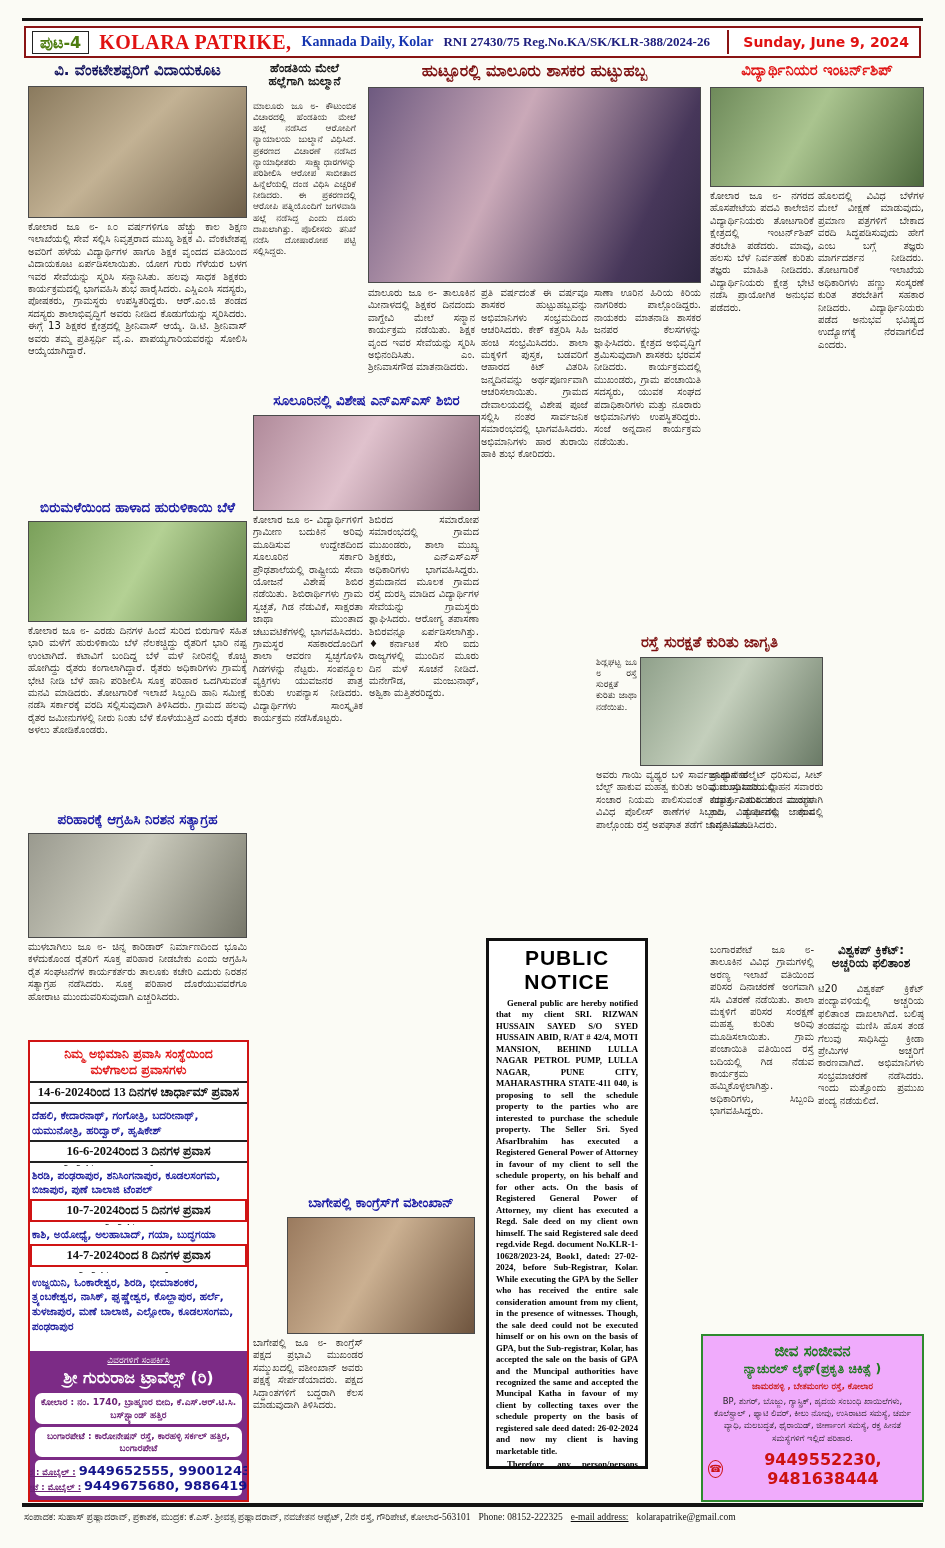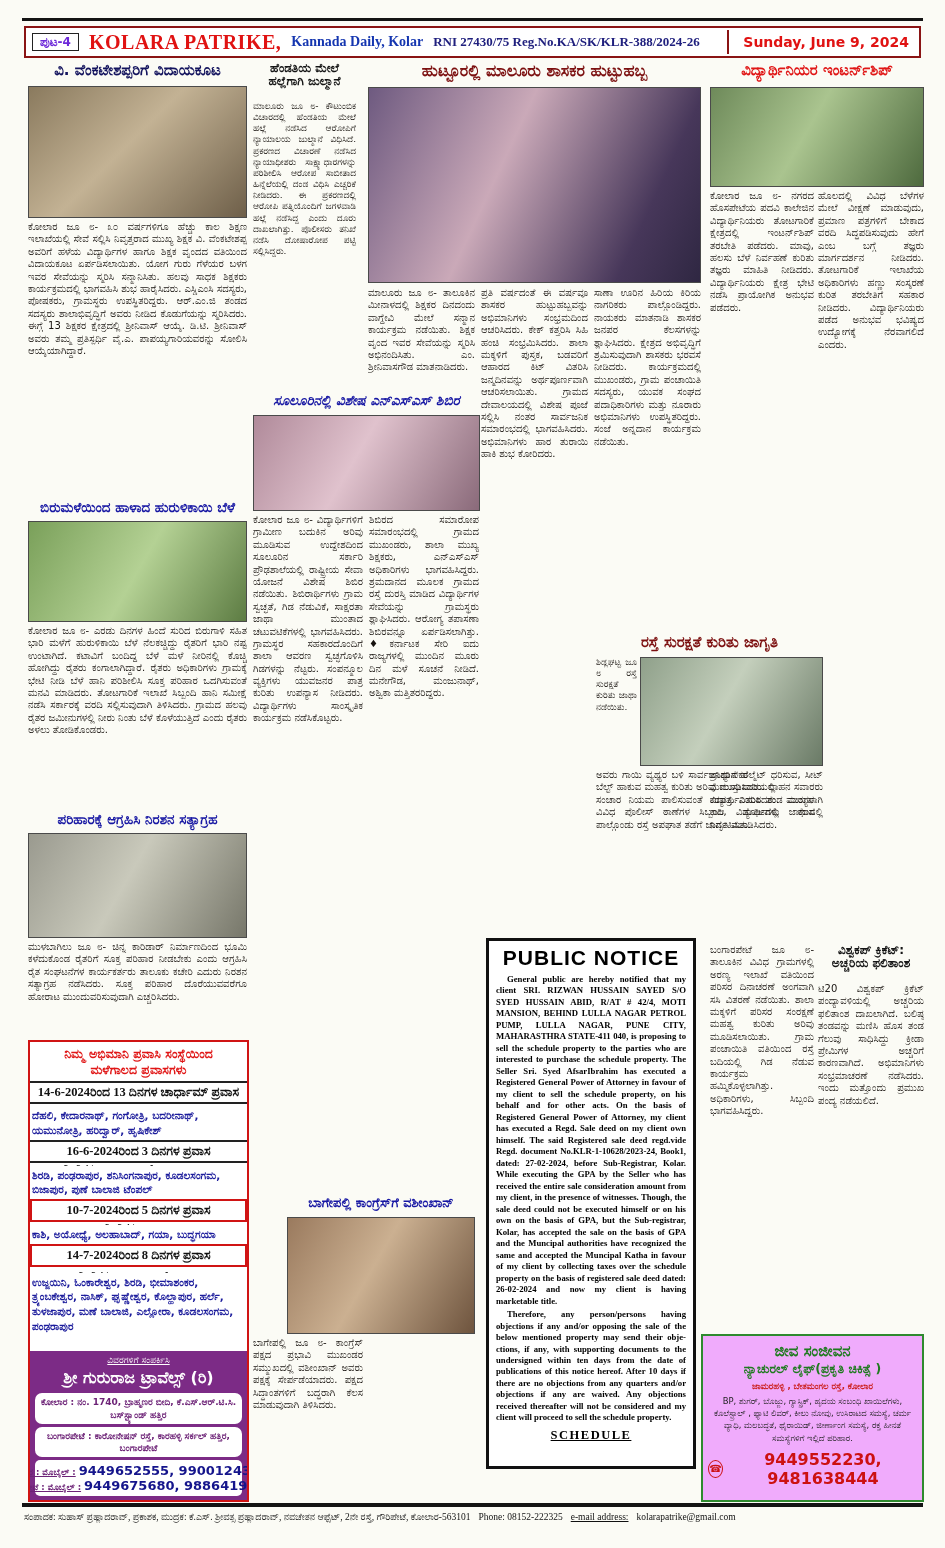--- a/index.html
+++ b/index.html
@@ -2,21 +2,21 @@
 <html><head>
 <meta charset="utf-8">
 <style>
   html,body{margin:0;padding:0;background:#e9e9e4;}
   .sheet{position:relative;width:945px;height:1548px;margin:0 auto;background:#fbfbf5;
          font-family:"DejaVu Sans",sans-serif;overflow:hidden;}
   .abs{position:absolute;box-sizing:border-box;}
   .rule{background:#141414;}
   
   .hdr{border:2px solid #8a1414;display:flex;align-items:center;gap:10px;padding:0 6px;background:#fff;}
-  .pagebox{border:1.5px solid #222;font-weight:bold;font-size:12px;padding:1px 7px;color:#6d28d9;}
+  .pagebox{border:1.5px solid #222;font-weight:bold;font-size:16px;padding:1px 7px;color:#4d7c0f;}
   .brand{color:#e01212;font-family:"Liberation Serif",serif;font-weight:bold;font-size:20px;letter-spacing:.5px;}
   .hsub{color:#1536b0;font-family:"Liberation Serif",serif;font-weight:bold;font-size:14px;}
   .hreg{color:#20207e;font-family:"Liberation Serif",serif;font-weight:bold;font-size:13px;}
   .hdate{margin-left:auto;color:#e01212;font-weight:bold;font-size:14px;border-left:2px solid #8a1414;
          padding:4px 4px 4px 14px;}
   
   .hl{font-weight:bold;text-align:center;line-height:1.08;overflow:hidden;}
   .c-navy{color:#14145e}.c-maroon{color:#7c1010}.c-blue{color:#1717a3}.c-red{color:#e01616}.c-black{color:#151515}
   
   .photo{border:1px solid #4a4a4a;}
@@ -133,21 +133,21 @@
 
   <div class="abs hl c-black" style="left:253px;top:62px;width:103px;height:36px;font-size:12px;">ಹೆಂಡತಿಯ ಮೇಲೆ ಹಲ್ಲೆಗಾಗಿ ಜುಲ್ಮಾನೆ</div>
   <div class="abs bt bt-sm" style="left:253px;top:101px;width:103px;height:290px;">ಮಾಲೂರು ಜೂ ೮- ಕೌಟುಂಬಿಕ ವಿಚಾರದಲ್ಲಿ ಹೆಂಡತಿಯ ಮೇಲೆ ಹಲ್ಲೆ ನಡೆಸಿದ ಆರೋಪಿಗೆ ನ್ಯಾಯಾಲಯ ಜುಲ್ಮಾನೆ ವಿಧಿಸಿದೆ. ಪ್ರಕರಣದ ವಿಚಾರಣೆ ನಡೆಸಿದ ನ್ಯಾಯಾಧೀಶರು ಸಾಕ್ಷ್ಯಾಧಾರಗಳನ್ನು ಪರಿಶೀಲಿಸಿ ಆರೋಪ ಸಾಬೀತಾದ ಹಿನ್ನೆಲೆಯಲ್ಲಿ ದಂಡ ವಿಧಿಸಿ ಎಚ್ಚರಿಕೆ ನೀಡಿದರು. ಈ ಪ್ರಕರಣದಲ್ಲಿ ಆರೋಪಿ ಪತ್ನಿಯೊಂದಿಗೆ ಜಗಳವಾಡಿ ಹಲ್ಲೆ ನಡೆಸಿದ್ದ ಎಂದು ದೂರು ದಾಖಲಾಗಿತ್ತು. ಪೊಲೀಸರು ತನಿಖೆ ನಡೆಸಿ ದೋಷಾರೋಪ ಪಟ್ಟಿ ಸಲ್ಲಿಸಿದ್ದರು.</div>
 
   <div class="abs hl c-maroon" style="left:368px;top:62px;width:333px;height:23px;font-size:16px;">ಹುಟ್ಟೂರಲ್ಲಿ ಮಾಲೂರು ಶಾಸಕರ ಹುಟ್ಟುಹಬ್ಬ</div>
   <div class="abs photo p-birthday" style="left:368px;top:87px;width:333px;height:196px;"></div>
   <div class="abs bt" style="left:368px;top:287px;width:107px;height:103px;">ಮಾಲೂರು ಜೂ ೮- ತಾಲೂಕಿನ ಮೀನಾಳದಲ್ಲಿ ಶಿಕ್ಷಕರ ದಿನದಂದು ವಾಗ್ದೇವಿ ಮೇಲೆ ಸನ್ಮಾನ ಕಾರ್ಯಕ್ರಮ ನಡೆಯಿತು. ಶಿಕ್ಷಕ ವೃಂದ ಇವರ ಸೇವೆಯನ್ನು ಸ್ಮರಿಸಿ ಅಭಿನಂದಿಸಿತು. ಎಂ. ಶ್ರೀನಿವಾಸಗೌಡ ಮಾತನಾಡಿದರು.</div>
   <div class="abs bt" style="left:481px;top:287px;width:107px;height:344px;">ಪ್ರತಿ ವರ್ಷದಂತೆ ಈ ವರ್ಷವೂ ಶಾಸಕರ ಹುಟ್ಟುಹಬ್ಬವನ್ನು ಅಭಿಮಾನಿಗಳು ಸಂಭ್ರಮದಿಂದ ಆಚರಿಸಿದರು. ಕೇಕ್ ಕತ್ತರಿಸಿ ಸಿಹಿ ಹಂಚಿ ಸಂಭ್ರಮಿಸಿದರು. ಶಾಲಾ ಮಕ್ಕಳಿಗೆ ಪುಸ್ತಕ, ಬಡವರಿಗೆ ಆಹಾರದ ಕಿಟ್ ವಿತರಿಸಿ ಜನ್ಮದಿನವನ್ನು ಅರ್ಥಪೂರ್ಣವಾಗಿ ಆಚರಿಸಲಾಯಿತು. ಗ್ರಾಮದ ದೇವಾಲಯದಲ್ಲಿ ವಿಶೇಷ ಪೂಜೆ ಸಲ್ಲಿಸಿ ನಂತರ ಸಾರ್ವಜನಿಕ ಸಮಾರಂಭದಲ್ಲಿ ಭಾಗವಹಿಸಿದರು. ಅಭಿಮಾನಿಗಳು ಹಾರ ತುರಾಯಿ ಹಾಕಿ ಶುಭ ಕೋರಿದರು.</div>
   <div class="abs bt" style="left:594px;top:287px;width:107px;height:344px;">ಸಾಣಾ ಊರಿನ ಹಿರಿಯ ಕಿರಿಯ ನಾಗರಿಕರು ಪಾಲ್ಗೊಂಡಿದ್ದರು. ನಾಯಕರು ಮಾತನಾಡಿ ಶಾಸಕರ ಜನಪರ ಕೆಲಸಗಳನ್ನು ಶ್ಲಾಘಿಸಿದರು. ಕ್ಷೇತ್ರದ ಅಭಿವೃದ್ಧಿಗೆ ಶ್ರಮಿಸುವುದಾಗಿ ಶಾಸಕರು ಭರವಸೆ ನೀಡಿದರು. ಕಾರ್ಯಕ್ರಮದಲ್ಲಿ ಮುಖಂಡರು, ಗ್ರಾಮ ಪಂಚಾಯಿತಿ ಸದಸ್ಯರು, ಯುವಕ ಸಂಘದ ಪದಾಧಿಕಾರಿಗಳು ಮತ್ತು ನೂರಾರು ಅಭಿಮಾನಿಗಳು ಉಪಸ್ಥಿತರಿದ್ದರು. ಸಂಜೆ ಅನ್ನದಾನ ಕಾರ್ಯಕ್ರಮ ನಡೆಯಿತು.</div>
 
-  <div class="abs hl c-blue" style="left:253px;top:393px;width:227px;height:20px;font-size:13.5px;font-style:italic;">ಸೂಲೂರಿನಲ್ಲಿ ವಿಶೇಷ ಎನ್ಎಸ್ಎಸ್ ಶಿಬಿರ</div>
+  <div class="abs hl c-blue" style="left:253px;top:393px;width:227px;height:20px;font-size:13.5px;">ಸೂಲೂರಿನಲ್ಲಿ ವಿಶೇಷ ಎನ್ಎಸ್ಎಸ್ ಶಿಬಿರ</div>
   <div class="abs photo p-nss" style="left:253px;top:415px;width:227px;height:96px;"></div>
   <div class="abs bt" style="left:253px;top:514px;width:110px;height:672px;">ಕೋಲಾರ ಜೂ ೮- ವಿದ್ಯಾರ್ಥಿಗಳಿಗೆ ಗ್ರಾಮೀಣ ಬದುಕಿನ ಅರಿವು ಮೂಡಿಸುವ ಉದ್ದೇಶದಿಂದ ಸೂಲೂರಿನ ಸರ್ಕಾರಿ ಪ್ರೌಢಶಾಲೆಯಲ್ಲಿ ರಾಷ್ಟ್ರೀಯ ಸೇವಾ ಯೋಜನೆ ವಿಶೇಷ ಶಿಬಿರ ನಡೆಯಿತು. ಶಿಬಿರಾರ್ಥಿಗಳು ಗ್ರಾಮ ಸ್ವಚ್ಛತೆ, ಗಿಡ ನೆಡುವಿಕೆ, ಸಾಕ್ಷರತಾ ಜಾಥಾ ಮುಂತಾದ ಚಟುವಟಿಕೆಗಳಲ್ಲಿ ಭಾಗವಹಿಸಿದರು. ಗ್ರಾಮಸ್ಥರ ಸಹಕಾರದೊಂದಿಗೆ ಶಾಲಾ ಆವರಣ ಸ್ವಚ್ಛಗೊಳಿಸಿ ಗಿಡಗಳನ್ನು ನೆಟ್ಟರು. ಸಂಪನ್ಮೂಲ ವ್ಯಕ್ತಿಗಳು ಯುವಜನರ ಪಾತ್ರ ಕುರಿತು ಉಪನ್ಯಾಸ ನೀಡಿದರು. ವಿದ್ಯಾರ್ಥಿಗಳು ಸಾಂಸ್ಕೃತಿಕ ಕಾರ್ಯಕ್ರಮ ನಡೆಸಿಕೊಟ್ಟರು.</div>
   <div class="abs bt" style="left:369px;top:514px;width:110px;height:672px;">ಶಿಬಿರದ ಸಮಾರೋಪ ಸಮಾರಂಭದಲ್ಲಿ ಗ್ರಾಮದ ಮುಖಂಡರು, ಶಾಲಾ ಮುಖ್ಯ ಶಿಕ್ಷಕರು, ಎನ್ಎಸ್ಎಸ್ ಅಧಿಕಾರಿಗಳು ಭಾಗವಹಿಸಿದ್ದರು. ಶ್ರಮದಾನದ ಮೂಲಕ ಗ್ರಾಮದ ರಸ್ತೆ ದುರಸ್ತಿ ಮಾಡಿದ ವಿದ್ಯಾರ್ಥಿಗಳ ಸೇವೆಯನ್ನು ಗ್ರಾಮಸ್ಥರು ಶ್ಲಾಘಿಸಿದರು. ಆರೋಗ್ಯ ತಪಾಸಣಾ ಶಿಬಿರವನ್ನೂ ಏರ್ಪಡಿಸಲಾಗಿತ್ತು. ♦ಕರ್ನಾಟಕ ಸೇರಿ ಐದು ರಾಜ್ಯಗಳಲ್ಲಿ ಮುಂದಿನ ಮೂರು ದಿನ ಮಳೆ ಸೂಚನೆ ನೀಡಿದೆ. ಮನೇಗೌಡ, ಮಂಜುನಾಥ್, ಅಶ್ವಿಕಾ ಮತ್ತಿತರರಿದ್ದರು.</div>
 
   <div class="abs hl c-maroon" style="left:596px;top:634px;width:227px;height:21px;font-size:15px;">ರಸ್ತೆ ಸುರಕ್ಷತೆ ಕುರಿತು ಜಾಗೃತಿ</div>
   <div class="abs bt bt-sm" style="left:596px;top:657px;width:41px;height:109px;">ಶಿಡ್ಲಘಟ್ಟ ಜೂ ೮ ರಸ್ತೆ ಸುರಕ್ಷತೆ ಕುರಿತು ಜಾಥಾ ನಡೆಯಿತು.</div>
   <div class="abs photo p-road" style="left:640px;top:657px;width:183px;height:109px;"></div>
   <div class="abs bt" style="left:596px;top:769px;width:227px;height:166px;">ಅವರು ಗಾಯಿ ವ್ಯಥ್ಯರ ಬಳಿ ಸಾರ್ವಜನಿಕರಿಗೆ ಹೆಲ್ಮೆಟ್ ಧರಿಸುವ, ಸೀಟ್ ಬೆಲ್ಟ್ ಹಾಕುವ ಮಹತ್ವ ಕುರಿತು ಅರಿವು ಮೂಡಿಸಿದರು. ವಾಹನ ಸವಾರರು ಸಂಚಾರ ನಿಯಮ ಪಾಲಿಸುವಂತೆ ಕರಪತ್ರ ವಿತರಿಸಿದರು. ಮುಖ್ಯವಾಗಿ ವಿವಿಧ ಪೊಲೀಸ್ ಠಾಣೆಗಳ ಸಿಬ್ಬಂದಿ, ವಿದ್ಯಾರ್ಥಿಗಳು ಜಾಥಾದಲ್ಲಿ ಪಾಲ್ಗೊಂಡು ರಸ್ತೆ ಅಪಘಾತ ತಡೆಗೆ ಜಾಗೃತಿ ಮೂಡಿಸಿದರು.</div>
 
   <div class="abs hl c-red" style="left:710px;top:62px;width:214px;height:22px;font-size:15px;">ವಿದ್ಯಾರ್ಥಿನಿಯರ ಇಂಟರ್ನ್‌ಶಿಪ್</div>
@@ -155,21 +155,21 @@
   <div class="abs bt" style="left:710px;top:190px;width:104px;height:462px;">ಕೋಲಾರ ಜೂ ೮- ನಗರದ ಹೊಸಪೇಟೆಯ ಪದವಿ ಕಾಲೇಜಿನ ವಿದ್ಯಾರ್ಥಿನಿಯರು ತೋಟಗಾರಿಕೆ ಕ್ಷೇತ್ರದಲ್ಲಿ ಇಂಟರ್ನ್‌ಶಿಪ್ ತರಬೇತಿ ಪಡೆದರು. ಮಾವು, ಹಲಸು ಬೆಳೆ ನಿರ್ವಹಣೆ ಕುರಿತು ತಜ್ಞರು ಮಾಹಿತಿ ನೀಡಿದರು. ವಿದ್ಯಾರ್ಥಿನಿಯರು ಕ್ಷೇತ್ರ ಭೇಟಿ ನಡೆಸಿ ಪ್ರಾಯೋಗಿಕ ಅನುಭವ ಪಡೆದರು.</div>
   <div class="abs bt" style="left:710px;top:769px;width:104px;height:170px;">ಪ್ರಾಧ್ಯಾಪಕರ ಮೇಲುಸ್ತುವಾರಿಯಲ್ಲಿ ವಿದ್ಯಾರ್ಥಿನಿಯರ ತಂಡ ವಾರಗಳ ಕಾಲ ತೋಟದಲ್ಲಿ ಕೆಲಸ ನಿರ್ವಹಿಸಿತು.</div>
   <div class="abs bt" style="left:818px;top:190px;width:106px;height:574px;">ಹೊಲದಲ್ಲಿ ವಿವಿಧ ಬೆಳೆಗಳ ಮೇಲೆ ವೀಕ್ಷಣೆ ಮಾಡುವುದು, ಪ್ರಮಾಣ ಪತ್ರಗಳಿಗೆ ಬೇಕಾದ ವರದಿ ಸಿದ್ಧಪಡಿಸುವುದು ಹೇಗೆ ಎಂಬ ಬಗ್ಗೆ ತಜ್ಞರು ಮಾರ್ಗದರ್ಶನ ನೀಡಿದರು. ತೋಟಗಾರಿಕೆ ಇಲಾಖೆಯ ಅಧಿಕಾರಿಗಳು ಹಣ್ಣು ಸಂಸ್ಕರಣೆ ಕುರಿತ ತರಬೇತಿಗೆ ಸಹಕಾರ ನೀಡಿದರು. ವಿದ್ಯಾರ್ಥಿನಿಯರು ಪಡೆದ ಅನುಭವ ಭವಿಷ್ಯದ ಉದ್ಯೋಗಕ್ಕೆ ನೆರವಾಗಲಿದೆ ಎಂದರು.</div>
   <div class="abs hl c-black" style="left:818px;top:944px;width:106px;height:36px;font-size:12px;">
     <div>ವಿಶ್ವಕಪ್ ಕ್ರಿಕೆಟ್:</div>
     <div>ಅಚ್ಚರಿಯ ಫಲಿತಾಂಶ</div>
   </div>
   <div class="abs bt" style="left:710px;top:944px;width:104px;height:386px;">ಬಂಗಾರಪೇಟೆ ಜೂ ೮- ತಾಲೂಕಿನ ವಿವಿಧ ಗ್ರಾಮಗಳಲ್ಲಿ ಅರಣ್ಯ ಇಲಾಖೆ ವತಿಯಿಂದ ಪರಿಸರ ದಿನಾಚರಣೆ ಅಂಗವಾಗಿ ಸಸಿ ವಿತರಣೆ ನಡೆಯಿತು. ಶಾಲಾ ಮಕ್ಕಳಿಗೆ ಪರಿಸರ ಸಂರಕ್ಷಣೆ ಮಹತ್ವ ಕುರಿತು ಅರಿವು ಮೂಡಿಸಲಾಯಿತು. ಗ್ರಾಮ ಪಂಚಾಯಿತಿ ವತಿಯಿಂದ ರಸ್ತೆ ಬದಿಯಲ್ಲಿ ಗಿಡ ನೆಡುವ ಕಾರ್ಯಕ್ರಮ ಹಮ್ಮಿಕೊಳ್ಳಲಾಗಿತ್ತು. ಅಧಿಕಾರಿಗಳು, ಸಿಬ್ಬಂದಿ ಭಾಗವಹಿಸಿದ್ದರು.</div>
   <div class="abs bt" style="left:818px;top:983px;width:106px;height:348px;">ಟಿ20 ವಿಶ್ವಕಪ್ ಕ್ರಿಕೆಟ್ ಪಂದ್ಯಾವಳಿಯಲ್ಲಿ ಅಚ್ಚರಿಯ ಫಲಿತಾಂಶ ದಾಖಲಾಗಿದೆ. ಬಲಿಷ್ಠ ತಂಡವನ್ನು ಮಣಿಸಿ ಹೊಸ ತಂಡ ಗೆಲುವು ಸಾಧಿಸಿದ್ದು ಕ್ರೀಡಾ ಪ್ರೇಮಿಗಳ ಅಚ್ಚರಿಗೆ ಕಾರಣವಾಗಿದೆ. ಅಭಿಮಾನಿಗಳು ಸಂಭ್ರಮಾಚರಣೆ ನಡೆಸಿದರು. ಇಂದು ಮತ್ತೊಂದು ಪ್ರಮುಖ ಪಂದ್ಯ ನಡೆಯಲಿದೆ.</div>
 
-  <div class="abs notice" style="left:486px;top:938px;width:210px;height:531px;">
+  <div class="abs notice" style="left:486px;top:938px;width:162px;height:531px;">
     <div class="notice-title">PUBLIC NOTICE</div>
     <div class="np">General public are hereby notified that my client SRI. RIZWAN HUSSAIN SAYED S/O SYED HUSSAIN ABID, R/AT # 42/4, MOTI MANSION, BEHIND LULLA NAGAR PETROL PUMP, LULLA NAGAR, PUNE CITY, MAHARASTHRA STATE-411 040, is proposing to sell the schedule property to the parties who are interested to purchase the schedule property. The Seller Sri. Syed AfsarIbrahim has executed a Registered General Power of Attorney in favour of my client to sell the schedule property, on his behalf and for other acts. On the basis of Registered General Power of Attorney, my client has executed a Regd. Sale deed on my client own himself. The said Registered sale deed regd.vide Regd. document No.KLR-1-10628/2023-24, Book1, dated: 27-02-2024, before Sub-Registrar, Kolar. While executing the GPA by the Seller who has received the entire sale consideration amount from my client, in the presence of witnesses. Though, the sale deed could not be executed himself or on his own on the basis of GPA, but the Sub-registrar, Kolar, has accepted the sale on the basis of GPA and the Muncipal authorities have recognized the same and accepted the Muncipal Katha in favour of my client by collecting taxes over the schedule property on the basis of registered sale deed dated: 26-02-2024 and now my client is having marketable title.</div>
     <div class="np">Therefore, any person/persons having objections if any and/or opposing the sale of the below mentioned property may send their obje-ctions, if any, with supporting documents to the undersigned within ten days from the date of publications of this notice hereof. After 10 days if there are no objections from any quarters and/or objections if any are waived. Any objections received thereafter will not be considered and my client will proceed to sell the schedule property.</div>
     <div class="schedule">SCHEDULE</div>
 
   </div>
 
   <div class="abs hl c-blue" style="left:287px;top:1196px;width:188px;height:19px;font-size:13px;">ಬಾಗೇಪಲ್ಲಿ ಕಾಂಗ್ರೆಸ್‌ಗೆ ವಶೀಂಖಾನ್</div>
   <div class="abs photo p-congress" style="left:287px;top:1217px;width:188px;height:117px;"></div>
   <div class="abs bt" style="left:253px;top:1337px;width:110px;height:164px;">ಬಾಗೇಪಲ್ಲಿ ಜೂ ೮- ಕಾಂಗ್ರೆಸ್ ಪಕ್ಷದ ಪ್ರಭಾವಿ ಮುಖಂಡರ ಸಮ್ಮುಖದಲ್ಲಿ ವಶೀಂಖಾನ್ ಅವರು ಪಕ್ಷಕ್ಕೆ ಸೇರ್ಪಡೆಯಾದರು. ಪಕ್ಷದ ಸಿದ್ಧಾಂತಗಳಿಗೆ ಬದ್ಧರಾಗಿ ಕೆಲಸ ಮಾಡುವುದಾಗಿ ತಿಳಿಸಿದರು.</div>

